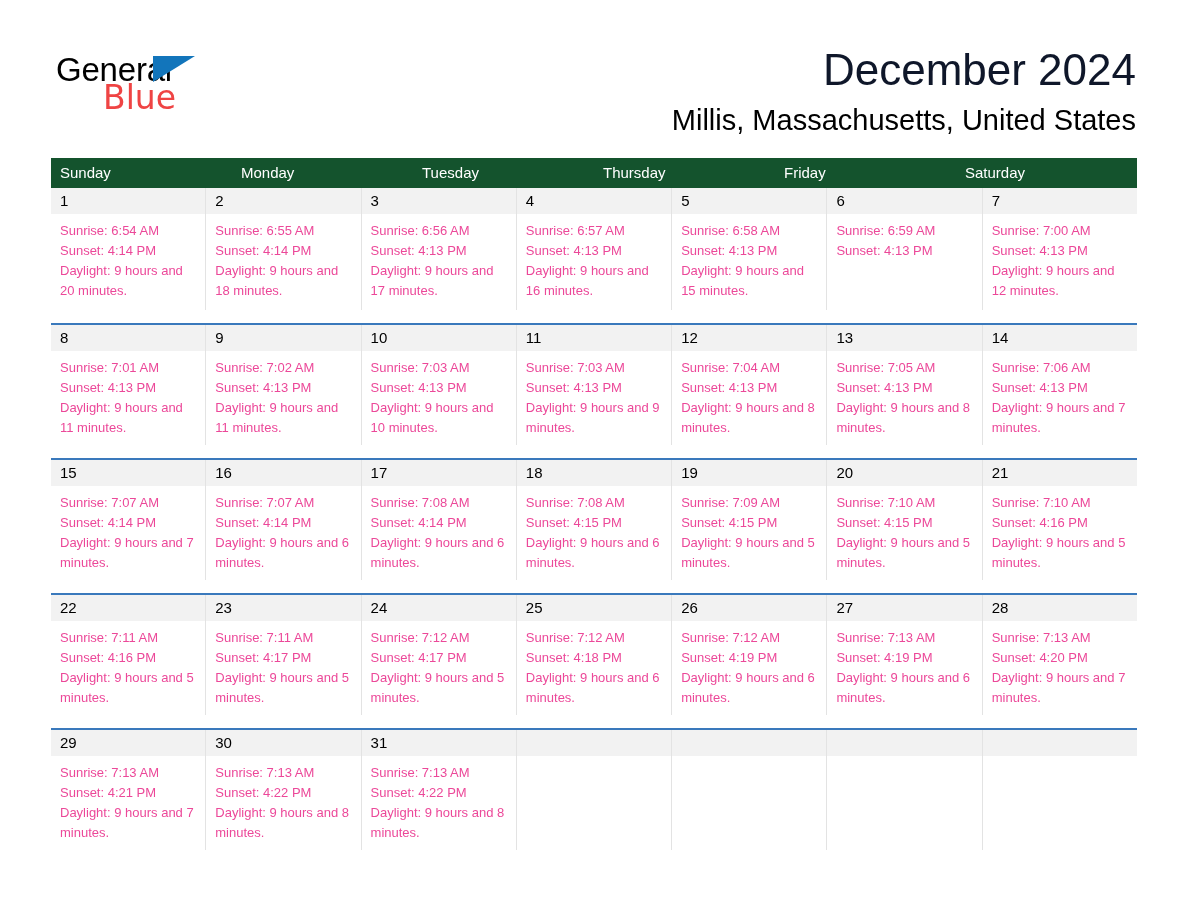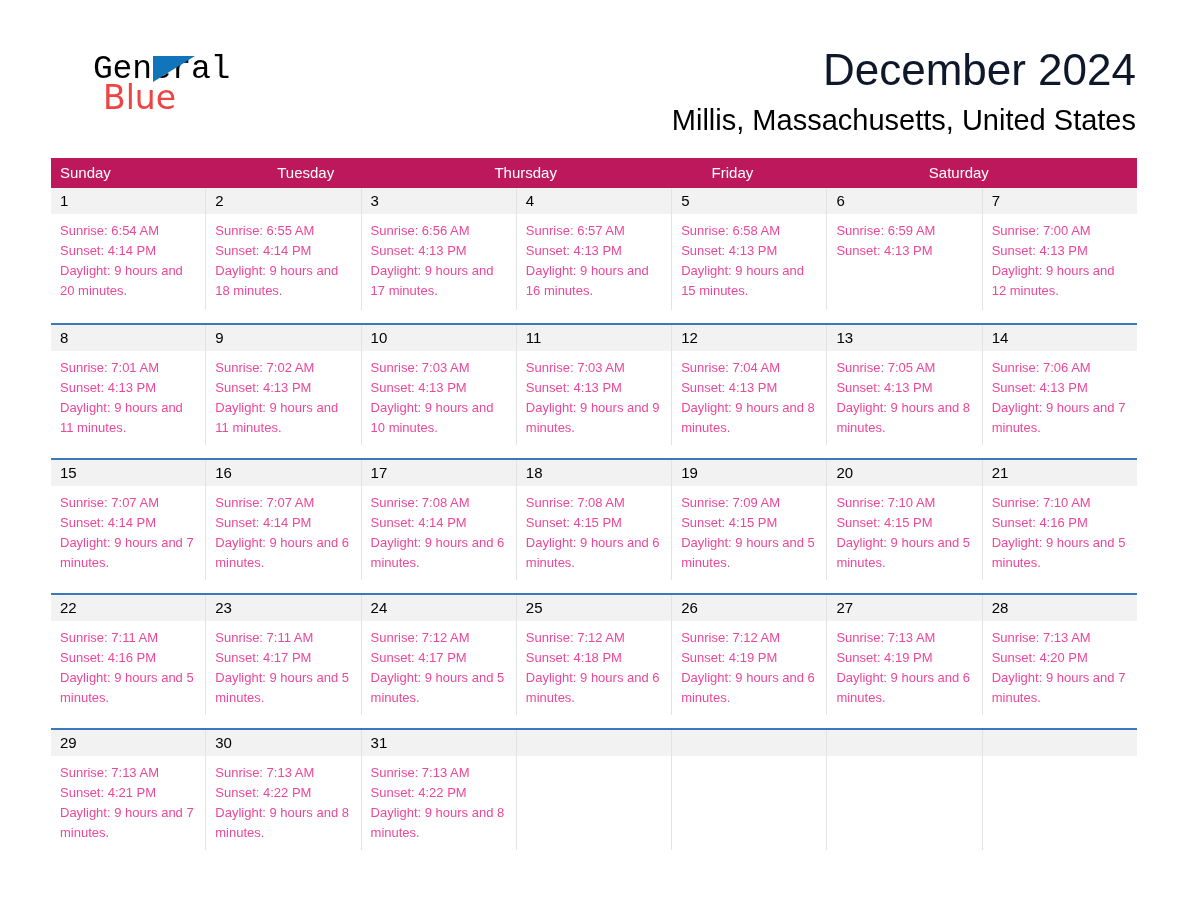--- a/index.html
+++ b/index.html
@@ -35,24 +35,23 @@
     width: 220px;
     height: 62px;
   }
   .logo-general {
     position: absolute;
     left: 0;
     top: 0;
     font-size: 33px;
     letter-spacing: -0.2px;
     color: #000000;
-    font-family: Liberation Mono, monospace;
+    font-family: Liberation Sans, sans-serif;
     font-weight: 400;
     line-height: 36px;
-    margin-left: 37px;
   }
   .logo-tri {
     position: absolute;
     left: 97px;
     top: 4px;
     width: 0;
     height: 0;
     border-left: 42px solid #1275bb;
     border-bottom: 26px solid transparent;
   }
@@ -91,21 +90,21 @@
 
   
   .calendar {
     position: absolute;
     left: 51px;
     top: 158px;
     width: 1086px;
   }
   .dow-row {
     display: flex;
-    background: #be185d;
+    background: #14532d;
     height: 30px;
   }
   .dow {
     flex: 1 1 0;
     color: #ffffff;
     font-size: 15px;
     line-height: 30px;
     padding-left: 9px;
     box-sizing: border-box;
     white-space: nowrap;
@@ -168,20 +167,21 @@
       <div class="month-title">December 2024</div>
       <div class="location-title">Millis, Massachusetts, United States</div>
     </div>
 
   </div>
 
   <div class="calendar">
 
     <div class="dow-row">
       <div class="dow">Sunday</div>
+      <div class="dow">Monday</div>
       <div class="dow">Tuesday</div>
       <div class="dow">Thursday</div>
       <div class="dow">Friday</div>
       <div class="dow">Saturday</div>
     </div>
 
     <div class="week first">
       <div class="cell">
         <div class="daynum">1</div>
         <div class="info">

